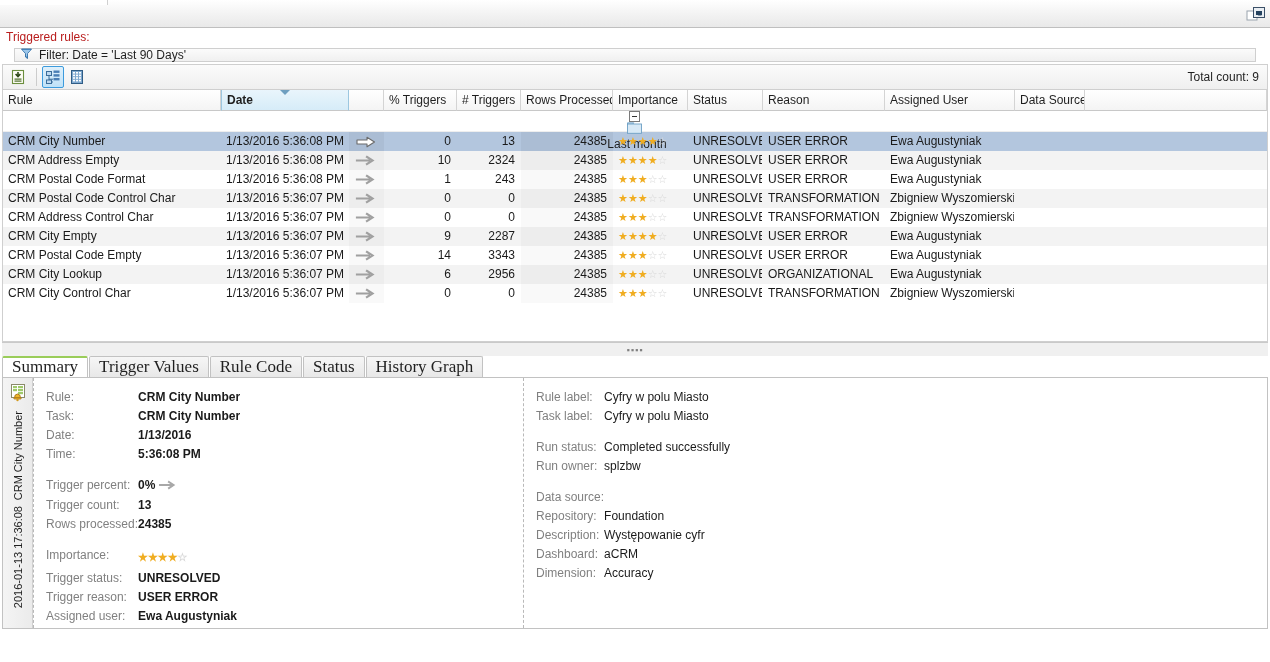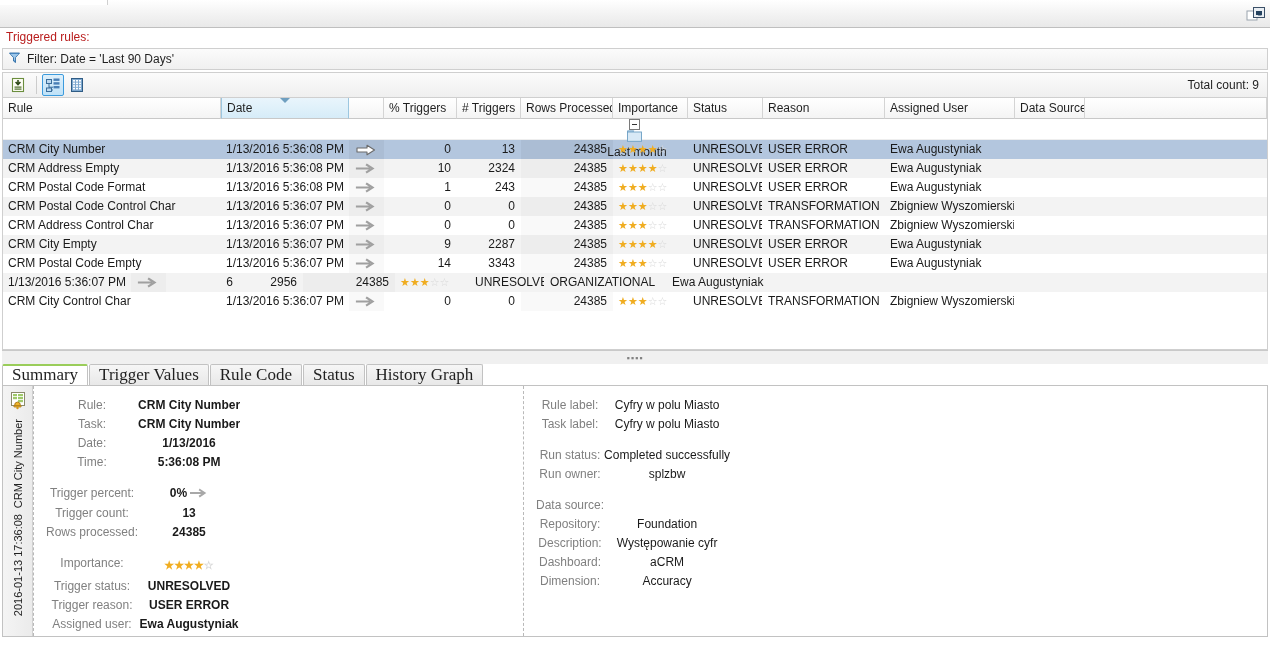--- a/index.html
+++ b/index.html
@@ -30,21 +30,21 @@
   }
 
   
   .trig-label {
     height: 20px; padding: 2px 16px 0 6px;
     background: #ffffff; color: #b91c1c; font-size: 12px;
   }
 
   
   .filter-bar {
-    height: 22px; margin: 0 2px;
+    height: 14px; margin: 0 14px;
     background: linear-gradient(to bottom,#fbfbfb,#f0f0f0);
     border: 1px solid #cfcfcf;
     display: flex; align-items: center;
     padding-left: 5px; gap: 6px;
   }
   .filter-text { font-size: 12px; color: #1f1f1f; }
 
   
   .toolbar {
     height: 26px; margin: 2px 2px 0 2px;
@@ -82,20 +82,21 @@
     border-right: 1px solid #d4d4d4;
     border-bottom: 1px solid #c8c8c8;
     padding: 0 5px; font-size: 12px; color: #1f1f1f;
     overflow: hidden; white-space: nowrap;
     position: relative; cursor: pointer;
   }
   .gh.sorted {
     background: linear-gradient(to bottom,#e9f5fc,#d6ecf8);
     border-left: 1px solid #9cc7e0;
     border-right: 1px solid #9cc7e0;
+    font-weight: bold;
   }
   .gh .sort-arrow {
     position: absolute; left: 50%; top: 0px; margin-left: -5px;
     width: 0; height: 0;
     border-left: 5px solid transparent;
     border-right: 5px solid transparent;
     border-top: 5px solid #6f9fc0;
   }
 
   .group-row {
@@ -205,21 +206,21 @@
     border-left: 1px dashed #b9b9b9;
   }
   .pane {
     padding: 12px 0 0 12px;
     border-right: 1px dashed #b9b9b9;
   }
   .pane-left  { width: 490px; }
   .pane-right { flex: 1; border-right: none; }
 
   table.kv { border-collapse: collapse; }
-  table.kv td { font-size: 12px; padding: 0 0 5px 0; vertical-align: top; text-align: center; }
+  table.kv td { font-size: 12px; padding: 0 0 5px 0; vertical-align: top; }
   td.k { color: #808080; padding-right: 10px; white-space: nowrap; }
   td.v { color: #1a1a1a; white-space: nowrap; }
   .pane-left td.v { font-weight: bold; }
   tr.spacer td { height: 12px; padding: 0; }
 
   .arrow-ico { display: inline-block; vertical-align: middle; }
 </style>
 </head>
 <body>
 
@@ -435,20 +436,21 @@
         <div class="cell c-cnt num">3343</div>
         <div class="cell c-rows num shade">24385</div>
         <div class="cell c-imp"><span class="stars"><span class="st-on">★</span><span class="st-on">★</span><span class="st-on">★</span><span class="st-off">☆</span><span class="st-off">☆</span></span></div>
         <div class="cell c-stat">UNRESOLVED</div>
         <div class="cell c-reas">USER ERROR</div>
         <div class="cell c-user">Ewa Augustyniak</div>
         <div class="cell c-src"></div>
         <div class="cell c-last"></div>
       </div>
       <div class="row alt">
+        <div class="cell c-rule">CRM City Lookup</div>
         <div class="cell c-date">1/13/2016 5:36:07 PM</div>
         <div class="cell c-arrow ctr shade">
           <svg width="22" height="11" viewBox="0 0 22 11">
             <path d="M2 5.5 L14 5.5 M12 2 L17.5 5.5 L12 9" stroke="#a0a0a0" stroke-width="2.2" fill="none" stroke-linecap="square"></path>
           </svg>
         </div>
         <div class="cell c-pct num">6</div>
         <div class="cell c-cnt num">2956</div>
         <div class="cell c-rows num shade">24385</div>
         <div class="cell c-imp"><span class="stars"><span class="st-on">★</span><span class="st-on">★</span><span class="st-on">★</span><span class="st-off">☆</span><span class="st-off">☆</span></span></div>

